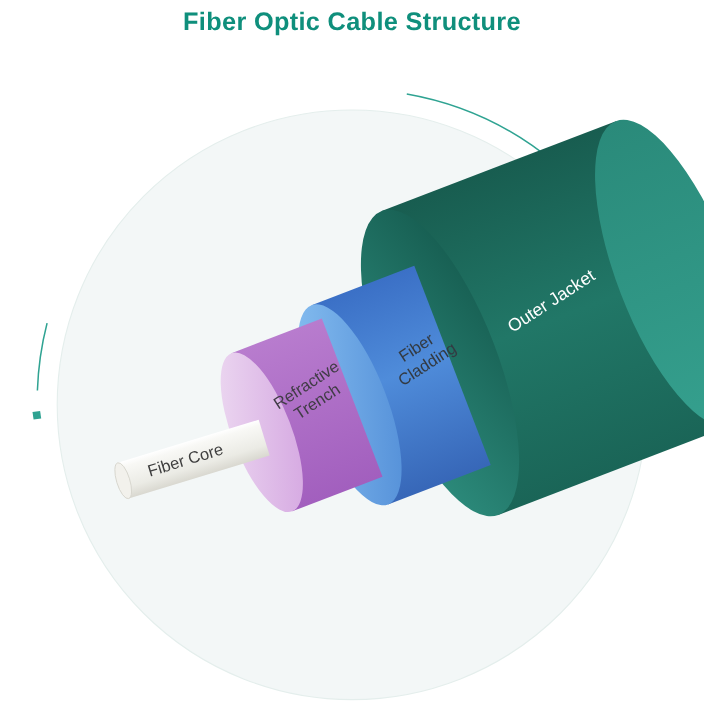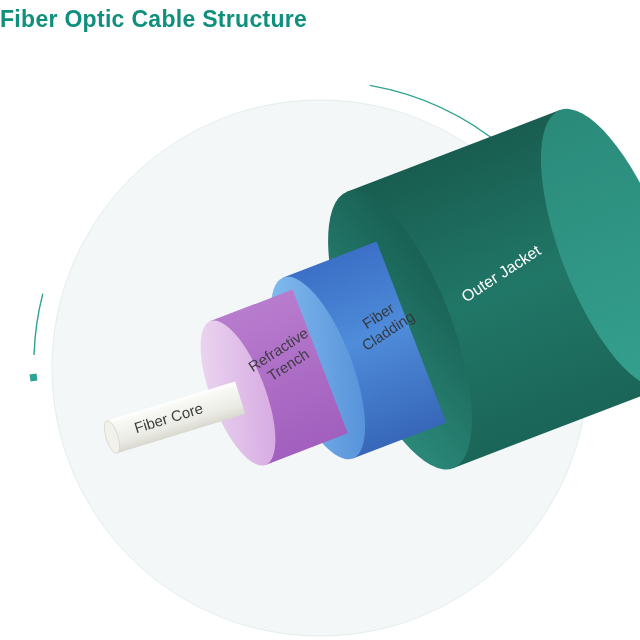--- a/index.html
+++ b/index.html
@@ -11,20 +11,21 @@
     font-family: "Liberation Sans", sans-serif;
     position: relative;
     overflow: hidden;
   }
   h1.title {
     position: absolute;
     top: 6px;
     left: 0;
     width: 640px;
     margin: 0;
+    text-align: center;
     font-size: 23px;
     font-weight: bold;
     letter-spacing: 0.3px;
     color: #0f8f7c;
     z-index: 2;
   }
   svg.diagram {
     position: absolute;
     top: 0;
     left: 0;

